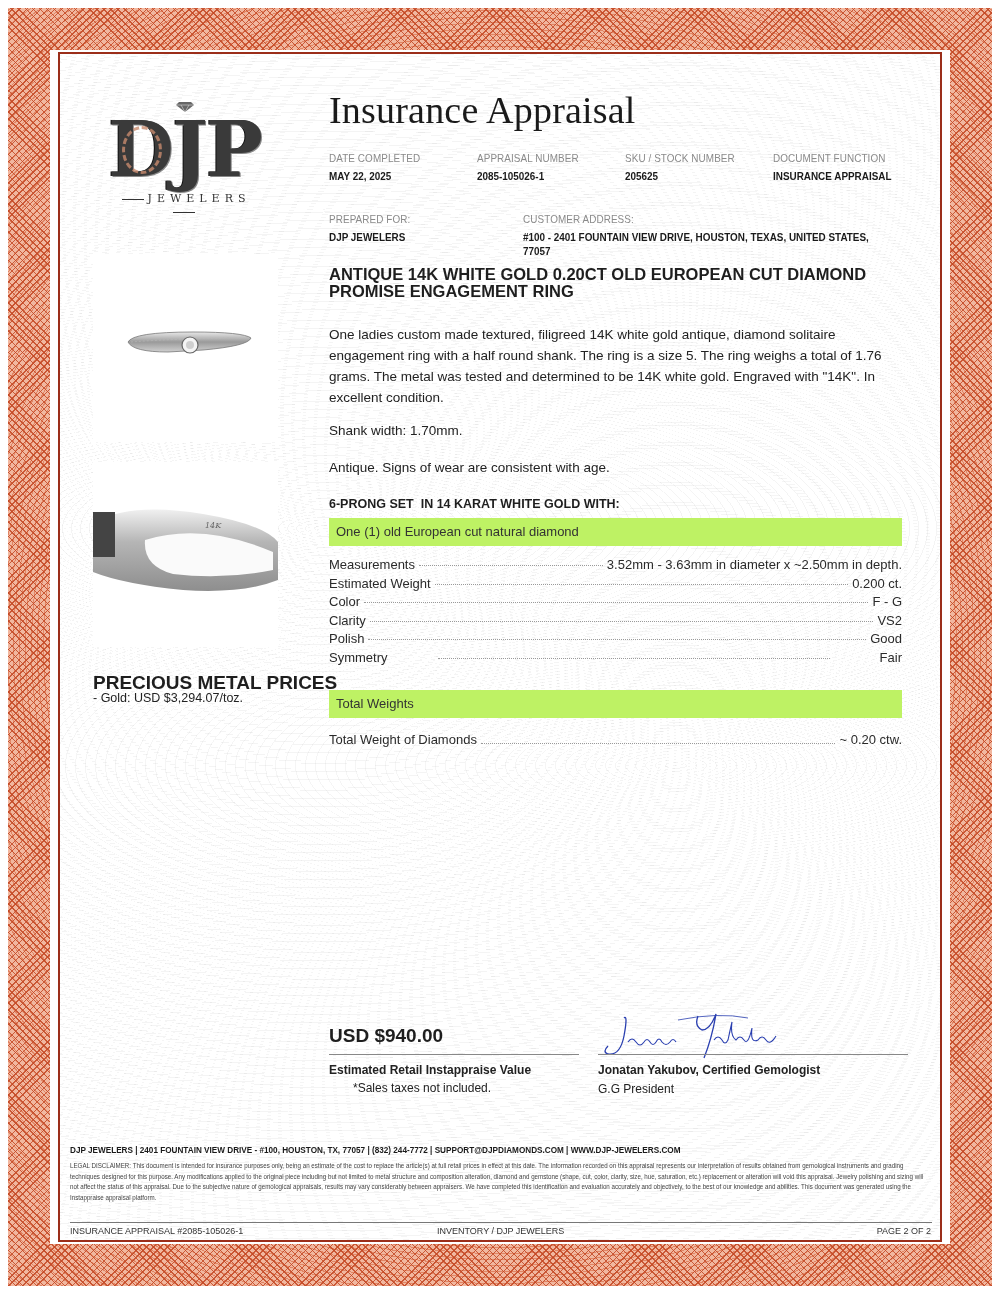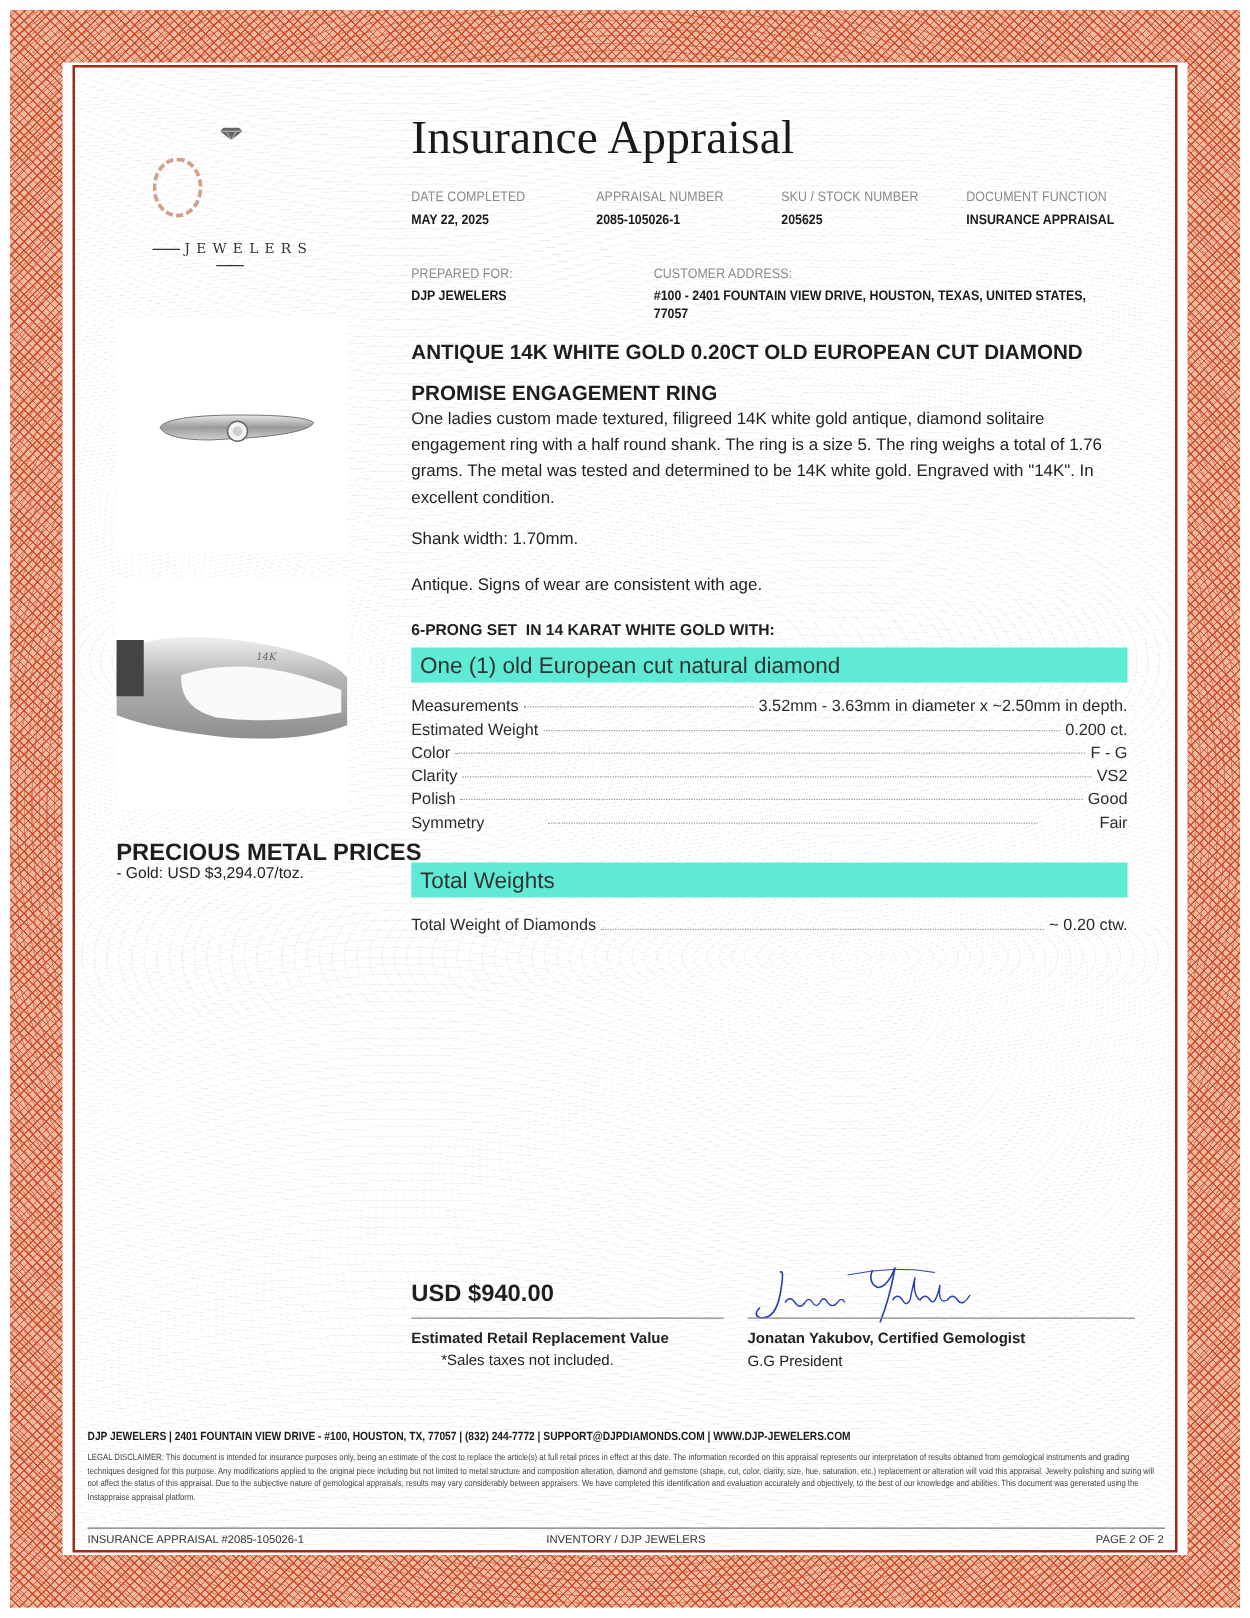--- a/index.html
+++ b/index.html
@@ -43,26 +43,26 @@
 
   
   .title { position: absolute; left: 329px; top: 88px; font-family: "Liberation Serif", "DejaVu Serif", serif;
     font-size: 38px; color: #1a1a1a; letter-spacing: 0.2px; }
 
   
   .meta-label { position: absolute; font-size: 11px; color: #8a8a8a; letter-spacing: 0.1px; transform: scaleX(0.9); transform-origin: left; }
   .meta-value { position: absolute; font-size: 11px; font-weight: bold; color: #1a1a1a; transform: scaleX(0.9); transform-origin: left; }
 
   
-  .product-title { position: absolute; left: 329px; top: 266px; width: 580px; font-size: 16.5px; font-weight: bold; line-height: 33px; color: #1e1e1e; }
+  .product-title { position: absolute; left: 329px; top: 266px; width: 580px; font-size: 16.5px; font-weight: bold; line-height: 17px; color: #1e1e1e; }
   .desc { position: absolute; left: 329px; top: 324px; width: 570px; font-size: 13.5px; line-height: 21px; color: #222; }
   .p-shank { position: absolute; left: 329px; top: 423px; font-size: 13.5px; color: #222; }
   .p-antique { position: absolute; left: 329px; top: 460px; font-size: 13.5px; color: #222; }
   .setting-head { position: absolute; left: 329px; top: 497px; font-size: 12.5px; font-weight: bold; color: #1e1e1e; white-space: pre; }
-  .band { position: absolute; left: 329px; width: 573px; height: 28px; background: #5eead4; font-size: 18px; line-height: 28px; padding-left: 7px; color: #333; }
+  .band { position: absolute; left: 329px; width: 573px; height: 28px; background: #bef264; font-size: 13px; line-height: 28px; padding-left: 7px; color: #333; }
 
   .spec-row { position: absolute; left: 329px; width: 573px; height: 18px; display: flex; align-items: baseline; font-size: 13px; color: #2a2a2a; }
   .spec-row .k { white-space: nowrap; }
   .spec-row .dots { flex: 1; border-bottom: 1px dotted #9a9a9a; margin: 0 4px; transform: translateY(-3px); }
   .spec-row .v { white-space: nowrap; }
 
   
   .ring-img { position: absolute; left: 93px; width: 185px; background: #fff; }
   .ring1 { top: 254px; height: 188px; }
   .ring2 { top: 462px; height: 185px; overflow: hidden; }
@@ -95,20 +95,21 @@
 <div class="frame-outer"></div>
 <div class="frame-white-gap"></div>
 <div class="frame-inner-line"></div>
 
 <div class="logo">
   <svg class="logo-diamond" viewBox="0 0 18 10">
     <polygon points="3,0 15,0 18,3 9,10 0,3" fill="#666"></polygon>
     <polyline points="0,3 18,3" stroke="#ddd" stroke-width="0.6" fill="none"></polyline>
     <polyline points="5,3 9,10 13,3" stroke="#ddd" stroke-width="0.6" fill="none"></polyline>
   </svg>
+  <div class="logo-letters">DJP</div>
   <div class="logo-d-gear"></div>
   <div class="logo-sub">JEWELERS</div>
 </div>
 
 <div class="title">Insurance Appraisal</div>
 
 <div class="meta-label" style="left:329px; top:152px;">DATE COMPLETED</div>
 <div class="meta-value" style="left:329px; top:170px;">MAY 22, 2025</div>
 <div class="meta-label" style="left:477px; top:152px;">APPRAISAL NUMBER</div>
 <div class="meta-value" style="left:477px; top:170px;">2085-105026-1</div>
@@ -197,21 +198,21 @@
 
 <div class="band" style="top:690px;">Total Weights</div>
 <div class="spec-row" style="top:729px;align-items:flex-end;">
   <span class="k">Total Weight of Diamonds</span>
     <span class="dots"></span>
     <span class="v">~ 0.20 ctw.</span>
 </div>
 
 <div class="value">USD $940.00</div>
 <div class="rule" style="left:329px; top:1054px; width:250px;"></div>
-<div class="value-label">Estimated Retail Replacement Value</div>
+<div class="value-label">Estimated Retail Instappraise Value</div>
 <div class="value-note">*Sales taxes not included.</div>
 
 <svg class="sig" viewBox="0 0 200 52">
   <path d="M26 8 Q30 4 26 26 Q22 46 10 44 Q4 42 10 36" stroke="#2a3fb0" stroke-width="1.3" fill="none"></path>
   <path d="M30 32 q4 -6 8 0 q4 6 8 0 q3 -5 6 0 q3 5 6 0 q3 -6 6 0 q4 5 8 0 q3 -5 6 0" stroke="#2a3fb0" stroke-width="1.1" fill="none"></path>
   <path d="M100 6 Q96 16 104 20 Q112 20 118 4 Q114 28 106 48" stroke="#2a3fb0" stroke-width="1.3" fill="none"></path>
   <path d="M116 30 q4 -6 8 0 q3 6 6 0 q3 -14 4 -18 q-2 14 4 18 q4 -6 8 0 q4 6 8 -12 q-2 16 6 12 q4 -6 8 0 q4 6 10 -4" stroke="#2a3fb0" stroke-width="1.1" fill="none"></path>
   <path d="M80 10 Q120 2 150 8" stroke="#2a3fb0" stroke-width="0.8" fill="none"></path>
 </svg>
 <div class="rule" style="left:598px; top:1054px; width:310px;"></div>

